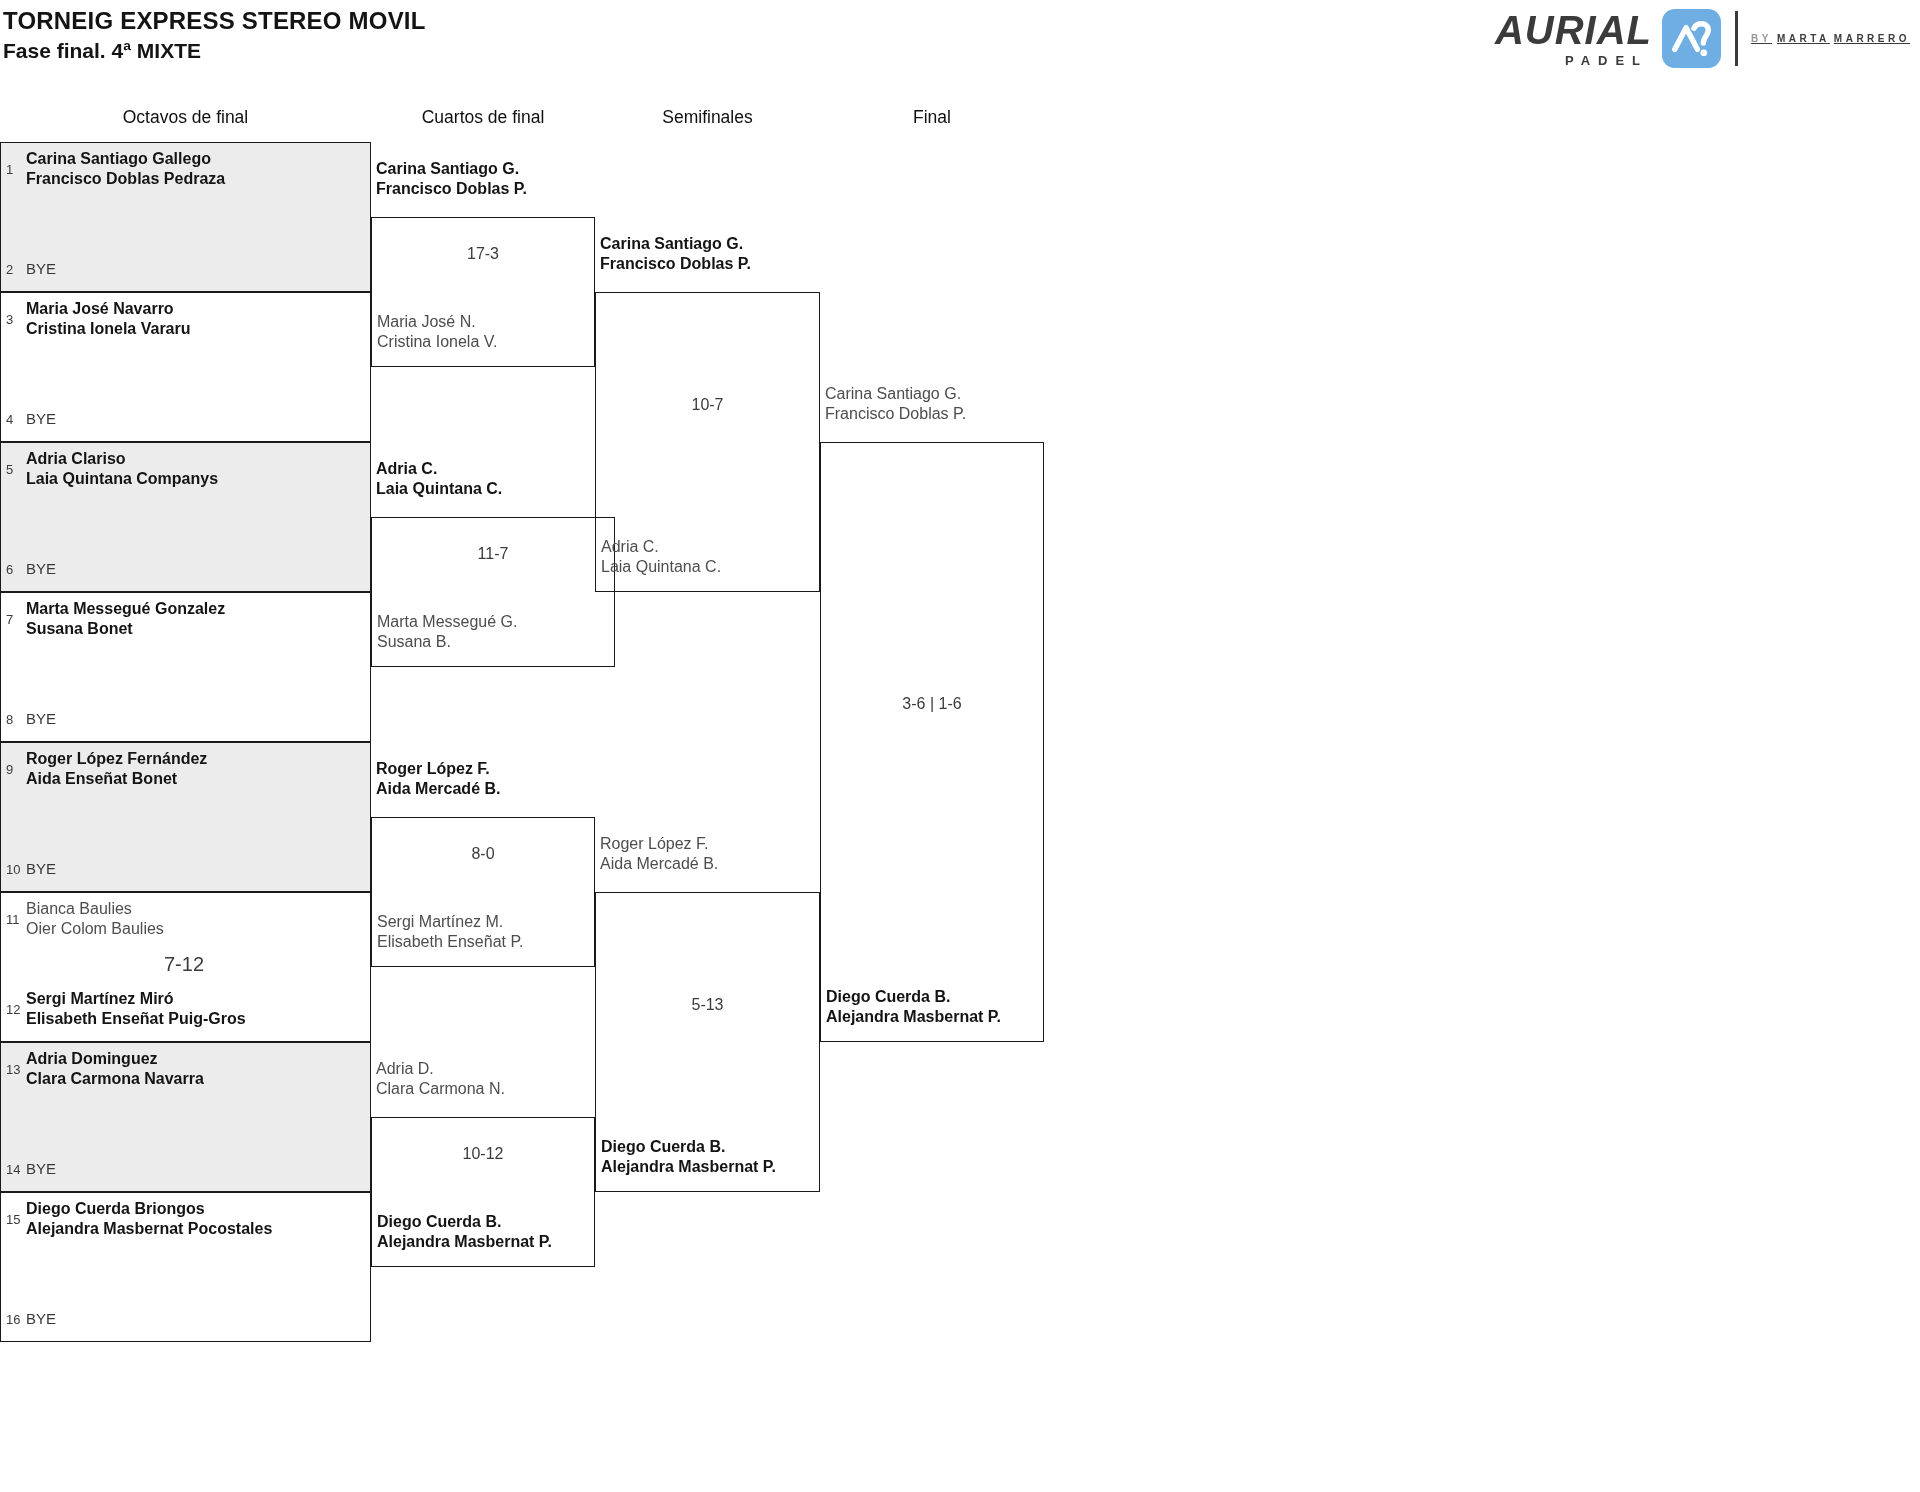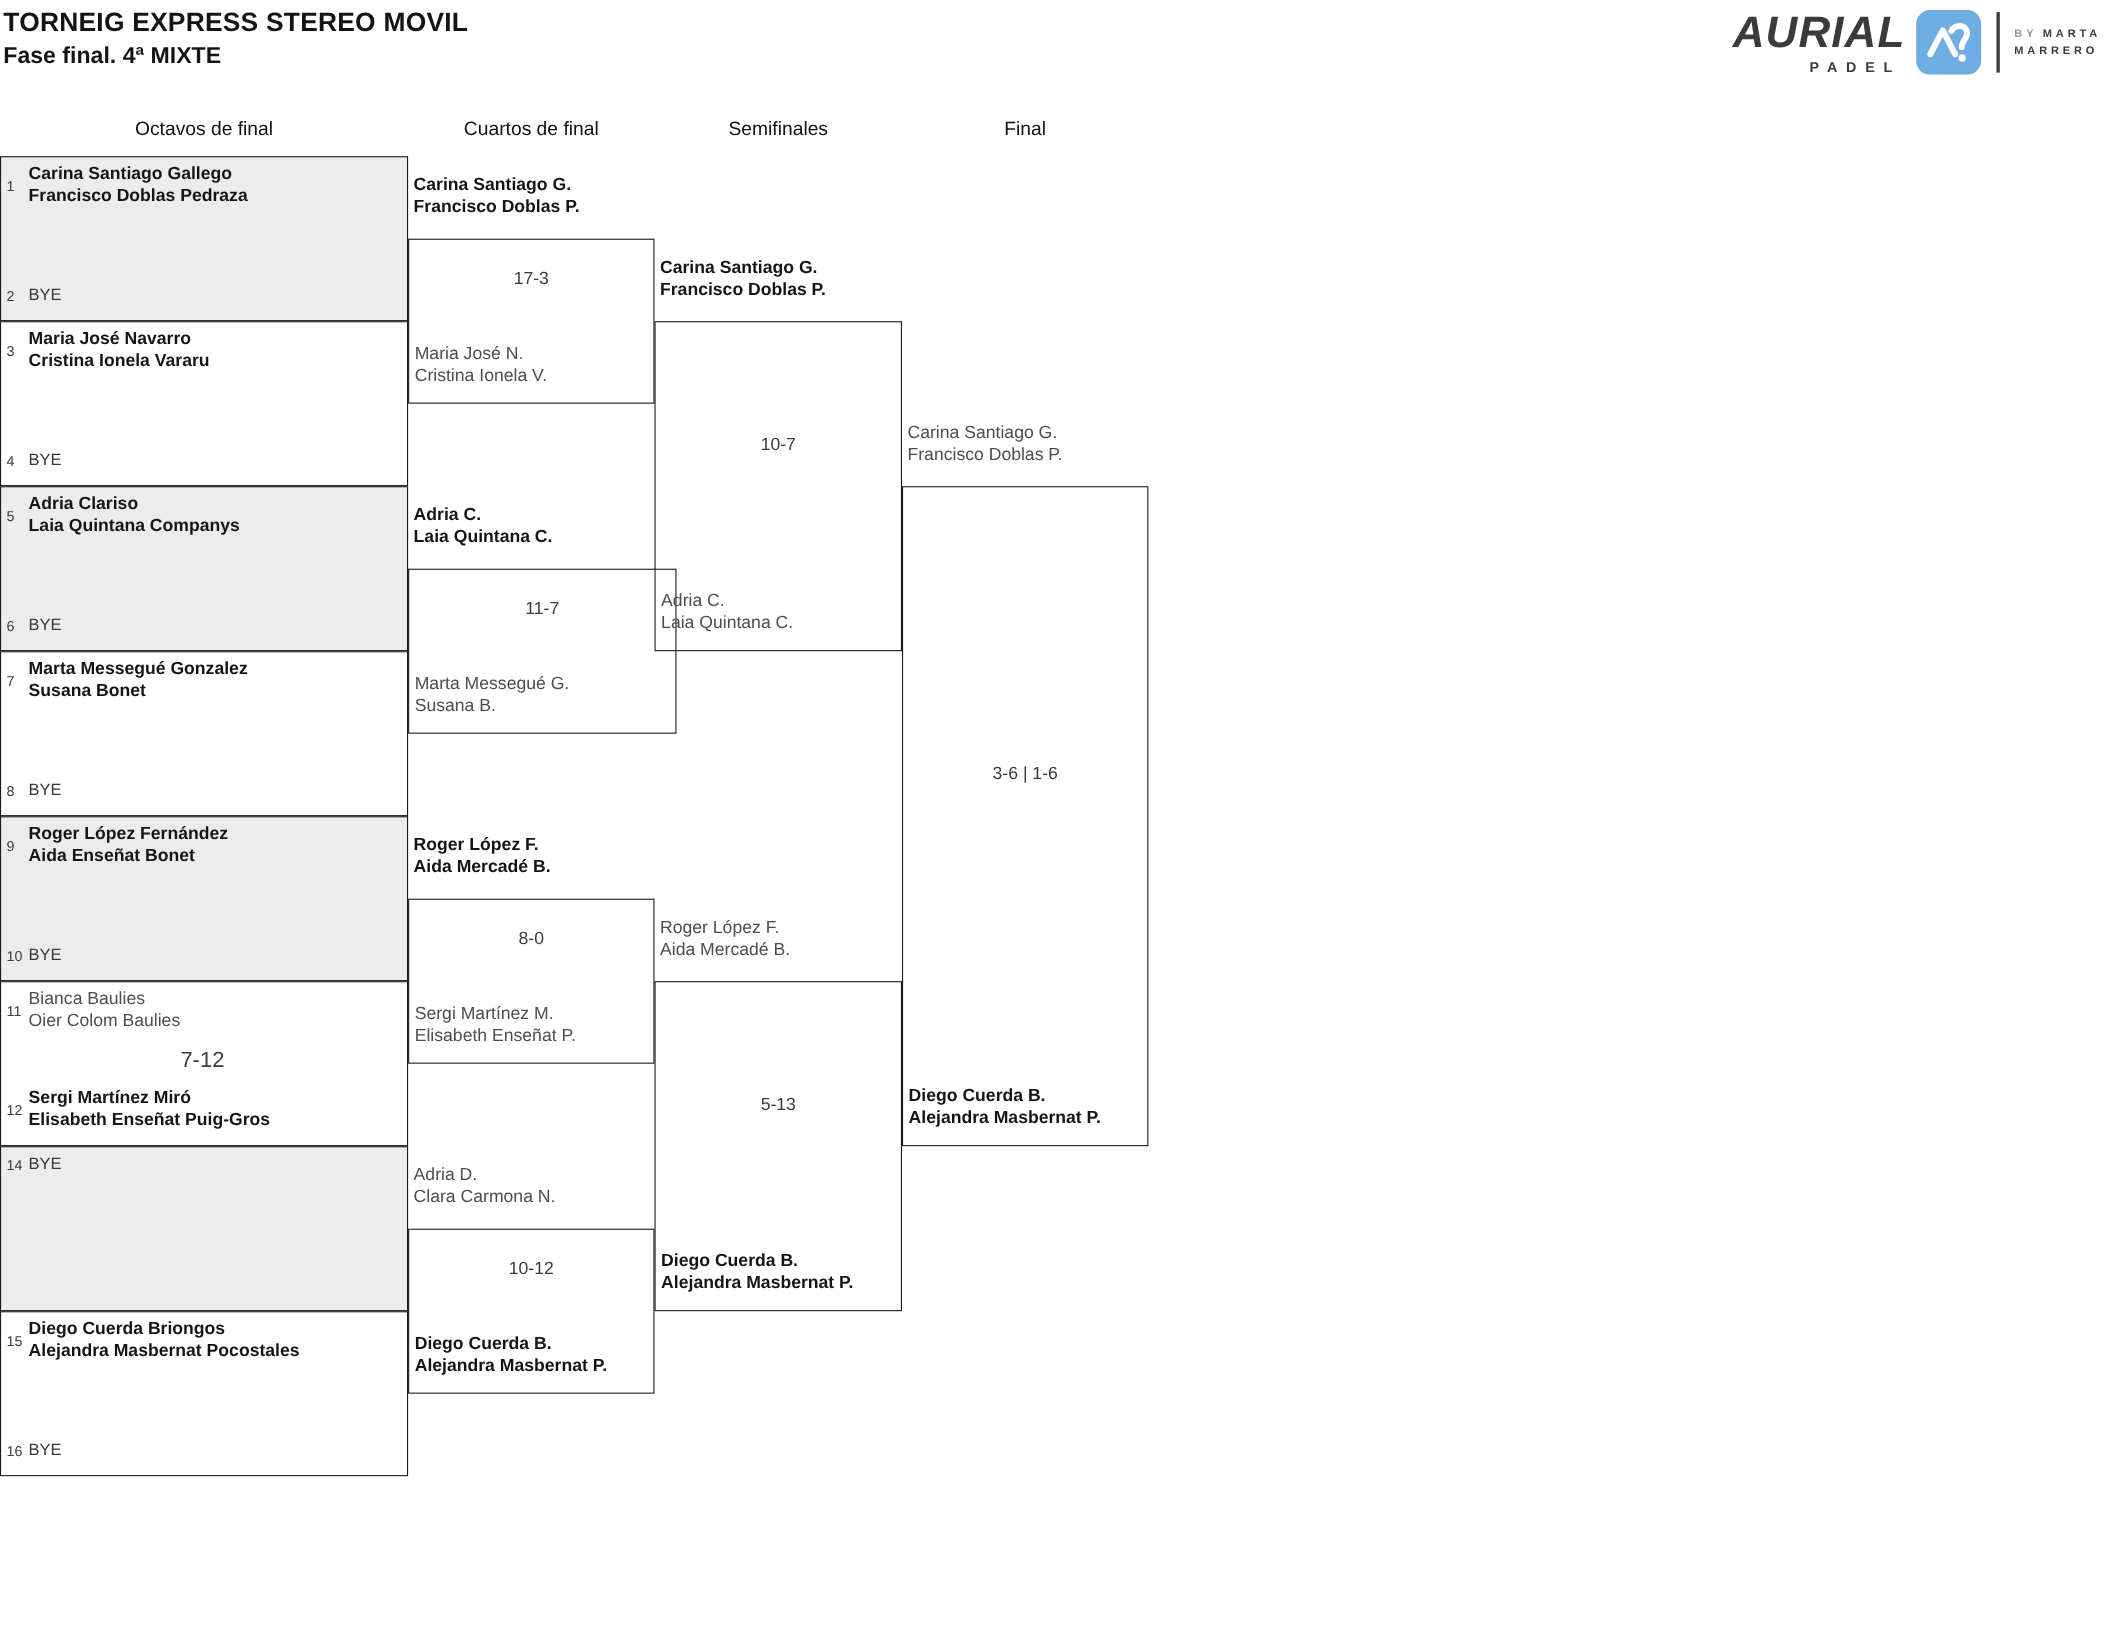--- a/index.html
+++ b/index.html
@@ -29,23 +29,24 @@
     font-size: 40px; line-height: 40px; font-weight: 700; font-style: italic;
     color: #3b3b3b; letter-spacing: 1px;
   }
   .brand-sub {
     font-size: 13px; font-weight: 700; color: #3b3b3b;
     letter-spacing: 8px; margin-top: 3px; margin-right: 4px;
   }
   .licon { width: 61px; height: 59px; margin-left: 9px; flex: 0 0 auto; }
   .ldiv { width: 3px; height: 55px; background: #3b3b3b; margin: 0 13px; }
   .lby {
-    display: flex; flex-direction: column; gap: 4px;
+    display: flex; gap: 4px;
     font-size: 10px; font-weight: 700; letter-spacing: 3.5px; color: #3b3b3b;
     white-space: nowrap;
+    text-decoration: underline;
   }
   .lby .pre { color: #999; margin-right: 5px; font-weight: 600; }
   
   #bracket { position: absolute; left: 0; top: 0; width: 1920px; height: 1492px; }
   .round-header {
     position: absolute; top: 107px;
     text-align: center; font-size: 17.5px; font-weight: 500; color: #101010;
     white-space: nowrap;
   }
   .obox {
@@ -188,20 +189,27 @@
       <div class="entry">
         <span class="seed">12</span>
         <div class="names w">
           <div class="nl">Sergi Martínez Miró</div>
           <div class="nl">Elisabeth Enseñat Puig-Gros</div>
         </div>
       </div>
     </div>
     <div class="obox shaded" style="top: 1042px; height: 150px;">
       <div class="entry">
+        <span class="seed">13</span>
+        <div class="names w">
+          <div class="nl">Adria Dominguez</div>
+          <div class="nl">Clara Carmona Navarra</div>
+        </div>
+      </div>
+      <div class="entry">
         <span class="seed">14</span>
         <div class="names l bye">
           <div class="nl">BYE</div>
         </div>
       </div>
     </div>
     <div class="obox" style="top: 1192px; height: 150px;">
       <div class="entry">
         <span class="seed">15</span>
         <div class="names w">

